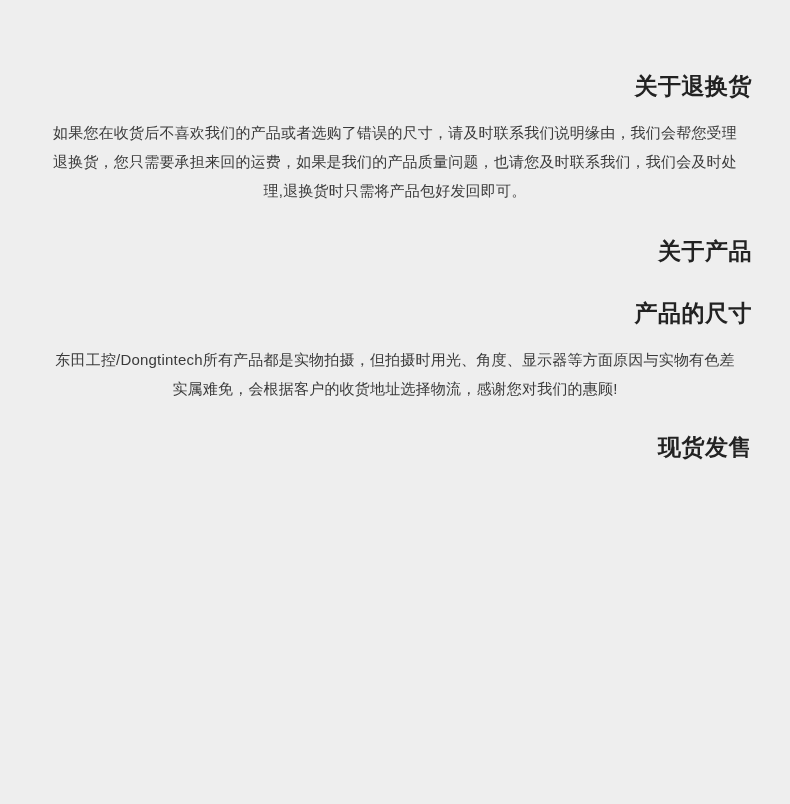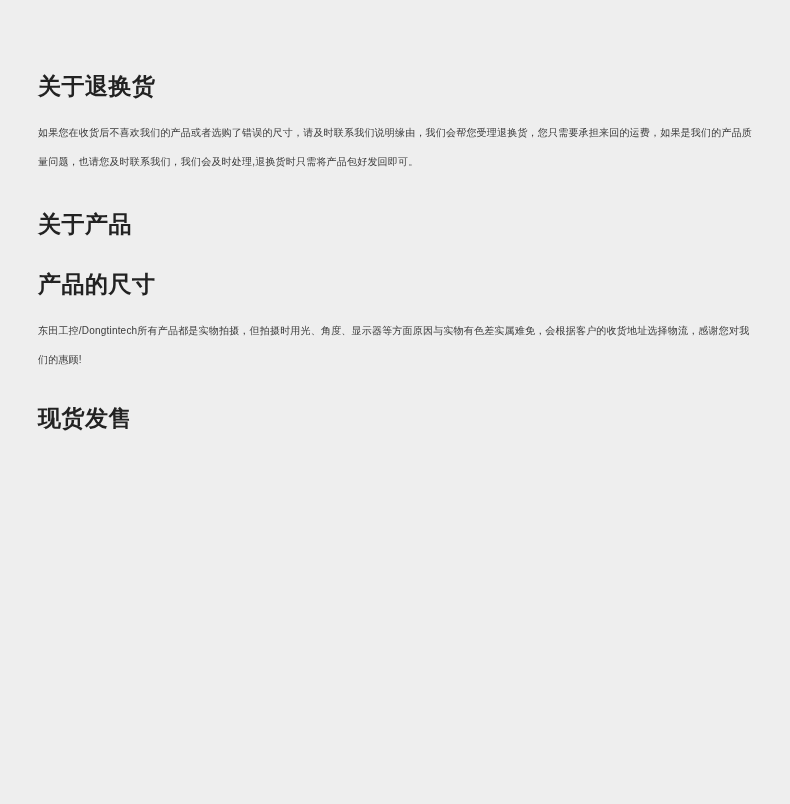--- a/index.html
+++ b/index.html
@@ -28,31 +28,33 @@
   .section:last-child {
     margin-bottom: 0;
   }
   .section-title {
     font-size: 23px;
     font-weight: bold;
     color: #222222;
     line-height: 1.3;
     margin: 0 0 16px 0;
     letter-spacing: 0.5px;
+    text-align: right;
   }
   .section-body {
-    font-size: 10px;
+    font-size: 15px;
     line-height: 29px;
     color: #3a3a3a;
-    margin: 0;
+    margin: 11px;
     max-width: 720px;
     letter-spacing: 0.2px;
+    text-align: center;
   }
   .sec-returns .section-body { max-width: 718px; }
-  .sec-product { margin-top: 34px; }
+  .sec-product { margin-top: 34px; font-family: Liberation Mono, monospace; }
   .sec-color { margin-top: 30px; }
   .sec-shipping { margin-top: 30px; }
 </style>
 </head>
 <body>
 
 <div class="page">
 
   <div class="section sec-returns">
     <h2 class="section-title">关于退换货</h2>

